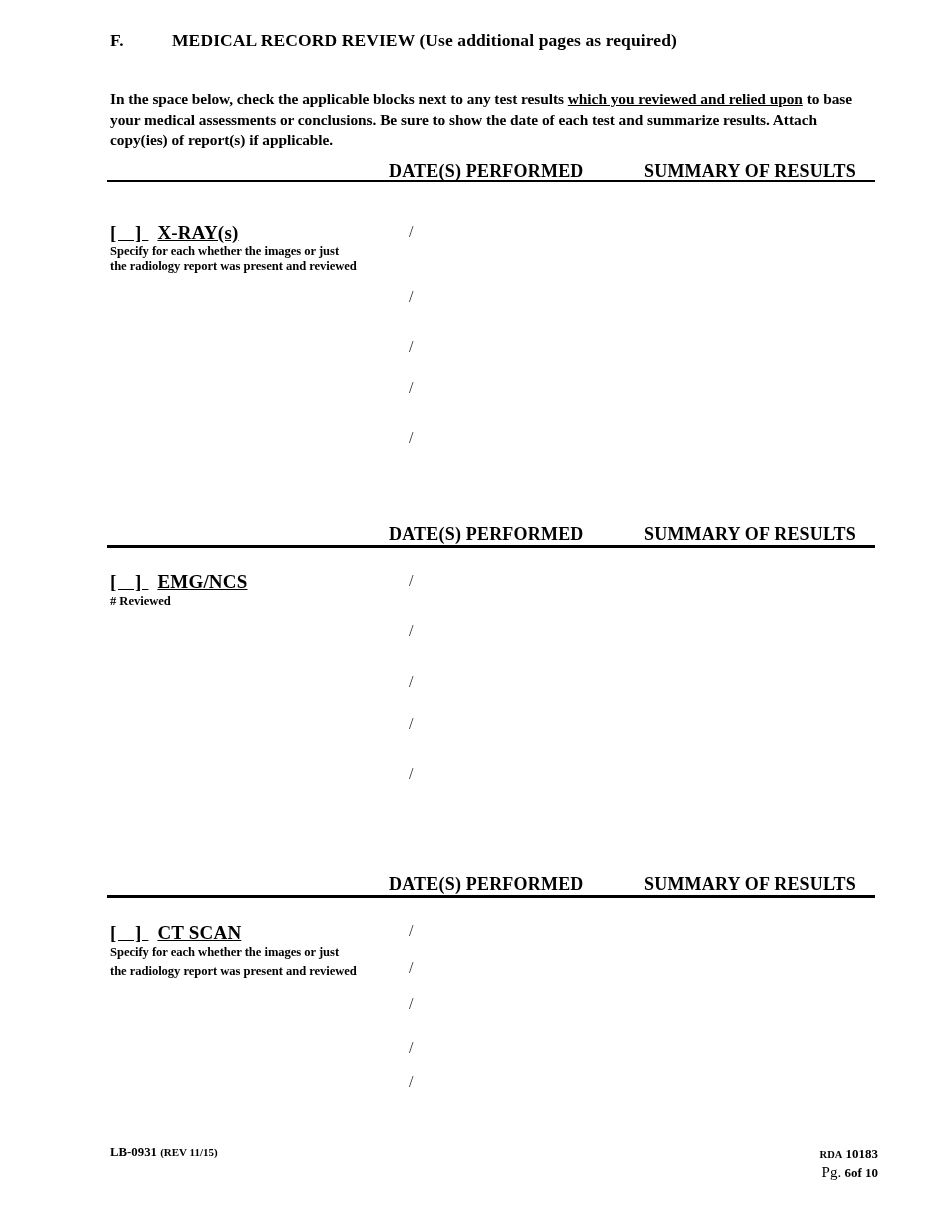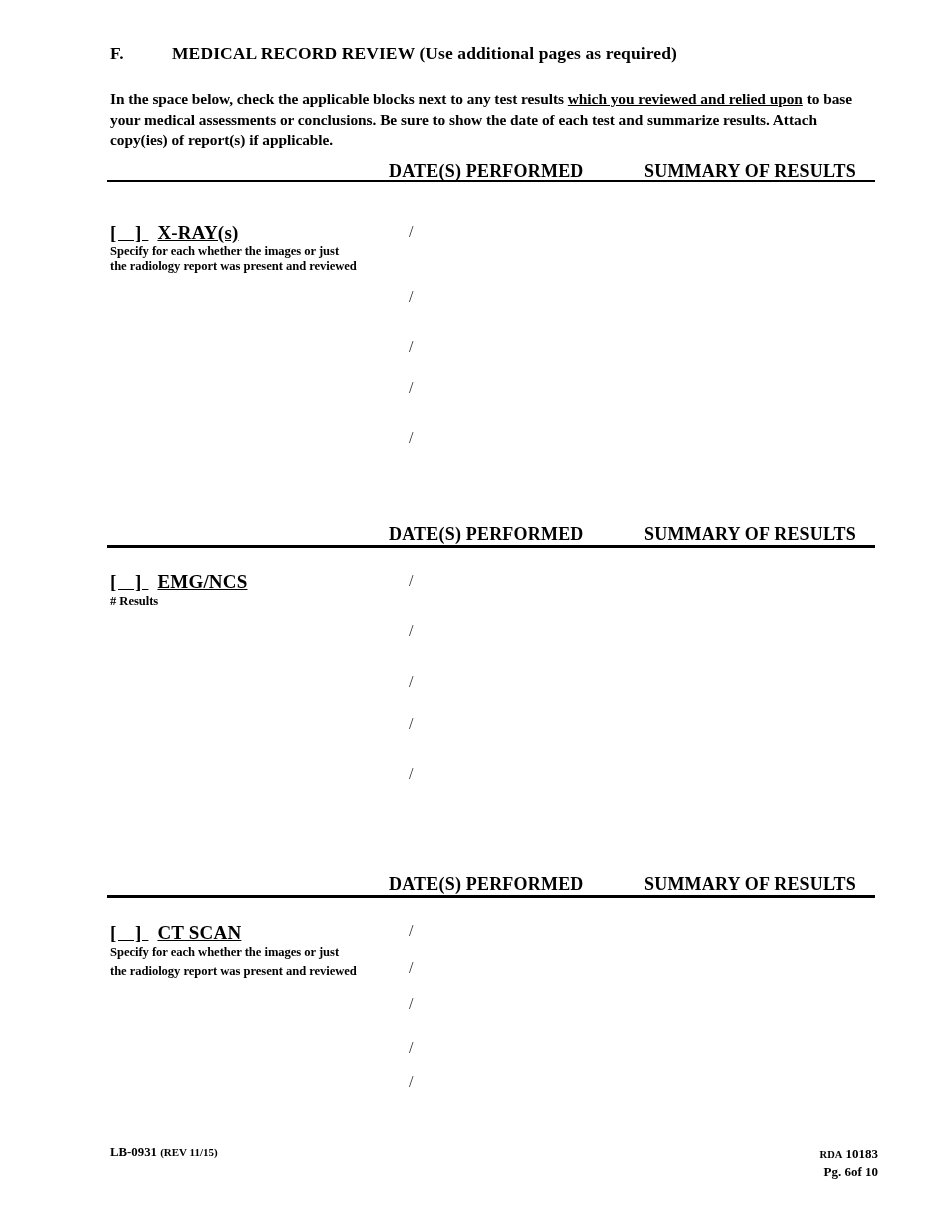--- a/index.html
+++ b/index.html
@@ -19,21 +19,21 @@
     height: 1230px;
     margin: 0 auto;
     background: #ffffff;
     overflow: hidden;
   }
 
   
   .section-heading {
     position: absolute;
     left: 110px;
-    top: 43px;
+    top: 30px;
     font-size: 17.5px;
     font-weight: bold;
     letter-spacing: 0.1px;
     white-space: nowrap;
   }
   .section-heading .sec-letter {
     display: inline-block;
     width: 62px;
   }
 
@@ -147,22 +147,22 @@
   .footer-right .rda-label {
     font-size: 10.5px;
     font-weight: bold;
     padding-left: 48px;
   }
   .footer-right .rda-num {
     font-size: 13px;
     font-weight: bold;
   }
   .footer-right .pg-label {
-    font-size: 13px;
-    font-weight: bold;
+    font-size: 15px;
+    font-weight: normal;
     margin-left: 40px;
   }
   .footer-right .pg-val {
     font-size: 13px;
     font-weight: bold;
   }
 </style>
 </head>
 <body>
 
@@ -197,21 +197,21 @@
 
   <div class="colhead" style="left:389px; top:524px;">
     <span class="h-dates">DATE(S) PERFORMED</span>
     <span class="h-summary">SUMMARY OF RESULTS</span>
   </div>
   <div class="rule thick" style="top:545px;"></div>
 
   <div class="test-title" style="left:110px; top:571px;">
     <span class="box">[  ]</span><span>EMG/NCS</span>
   </div>
-  <div class="test-sub" style="left:110px; top:594px;"># Results</div>
+  <div class="test-sub" style="left:110px; top:594px;"># Reviewed</div>
 
   <div class="slash" style="left:409px; top:573px;">/</div>
   <div class="slash" style="left:409px; top:623px;">/</div>
   <div class="slash" style="left:409px; top:674px;">/</div>
   <div class="slash" style="left:409px; top:716px;">/</div>
   <div class="slash" style="left:409px; top:766px;">/</div>
 
   <div class="colhead" style="left:389px; top:874px;">
     <span class="h-dates">DATE(S) PERFORMED</span>
     <span class="h-summary">SUMMARY OF RESULTS</span>

